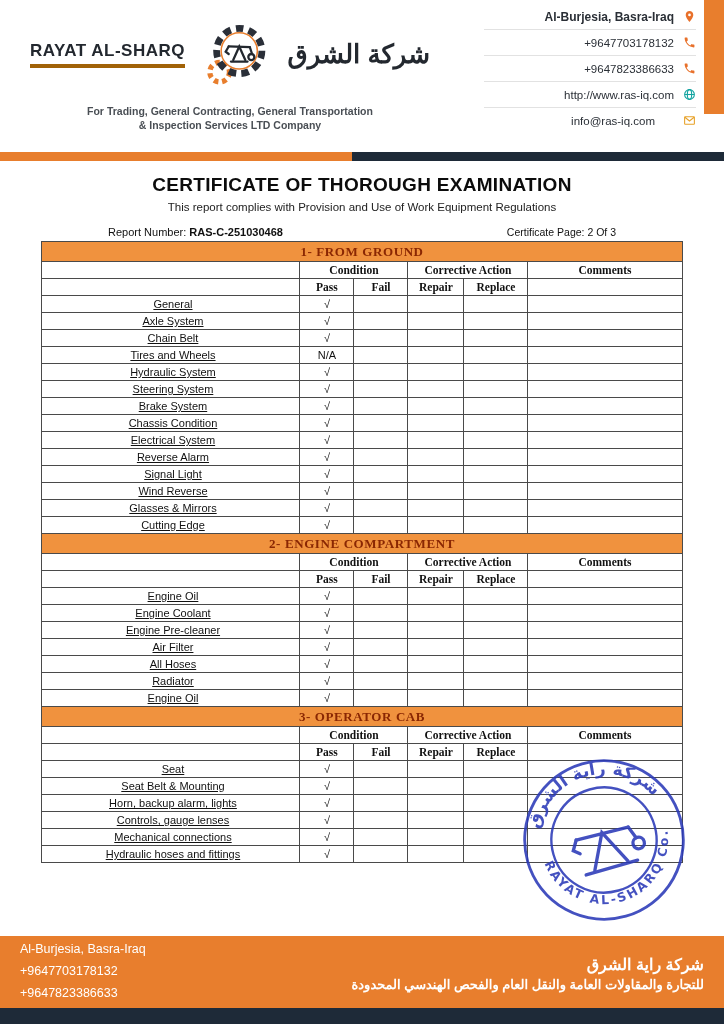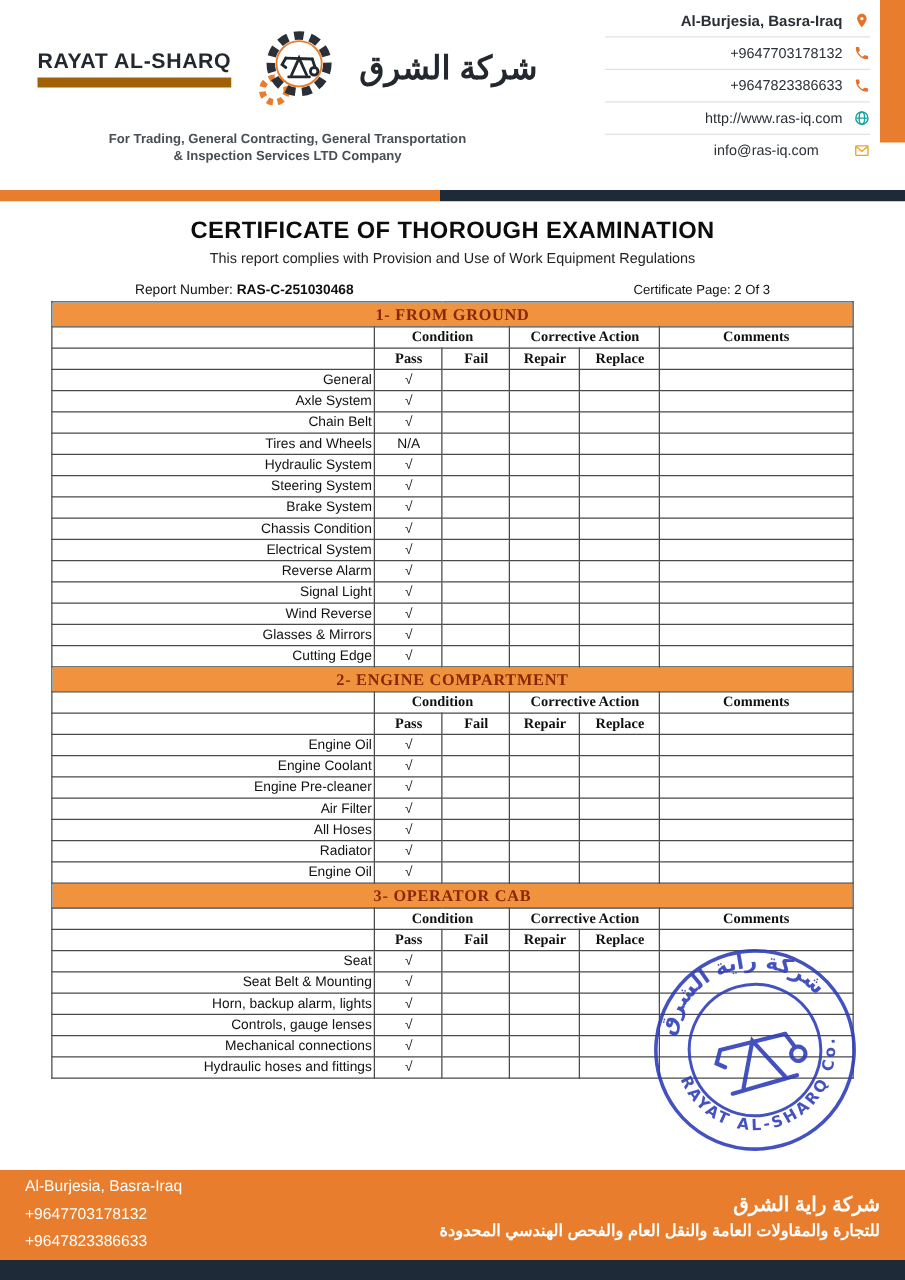--- a/index.html
+++ b/index.html
@@ -8,21 +8,21 @@
     background:#ffffff; overflow:hidden;
     font-family:"Liberation Sans", sans-serif; color:#111;
   }
 
   
   .top-right-strip { position:absolute; top:0; right:0; width:20px; height:114px; background:#E87E2D; }
   .header { position:relative; height:152px; }
   .logo-block { position:absolute; left:30px; top:8px; width:400px; text-align:center; }
   .logo-row { display:flex; align-items:center; justify-content:center; gap:12px; }
   .logo-name-en { font-size:17px; font-weight:bold; color:#23282f; letter-spacing:.5px;
-                  border-bottom:8px solid #a16207; padding-bottom:3px; white-space:nowrap; }
+                  border-bottom:4px solid #a16207; padding-bottom:3px; white-space:nowrap; }
   .logo-name-ar { font-size:26px; font-weight:bold; color:#23282f; white-space:nowrap; direction:rtl; }
   .tagline { margin-top:4px; font-size:10.5px; font-weight:bold; color:#4a4f55; line-height:1.35; }
 
   .contacts { position:absolute; top:4px; right:28px; width:212px; }
   .contact-row { display:flex; align-items:center; justify-content:flex-end; gap:8px;
                  height:25px; border-bottom:1px solid #e2e2e2; font-size:11.5px; color:#2a2f36; }
   .contact-row.bold { font-weight:bold; font-size:12px; }
   .contact-row:last-child { border-bottom:none;gap:27px; }
   .contact-icon { display:inline-flex; width:14px; justify-content:center; }
 
@@ -38,21 +38,21 @@
                 align-items:flex-end; font-size:11px; }
   .report-row b { font-weight:bold; }
   .cert-page { font-size:10.5px; }
 
   
   table.insp { width:640px; margin:0 auto; border-collapse:collapse; table-layout:fixed; }
   table.insp td { border:1px solid #4a4a4a; height:16px; padding:0 2px; font-size:11px; overflow:hidden; white-space:nowrap; }
   table.insp td.sec-title { background:#F0923E; color:#8A2703; text-align:center;
        font-family:"Liberation Serif", serif; font-weight:bold; font-size:13px; height:19px; letter-spacing:.6px; }
   table.insp tr.hdr td { font-family:"Liberation Serif", serif; font-weight:bold; text-align:center; font-size:11.5px; }
-  table.insp td.name { text-align:right; padding-left:6px; }
+  table.insp td.name { text-align:center; padding-left:6px;text-decoration:underline; }
   table.insp td.mark { text-align:center; }
 
   
   .stamp { position:absolute; left:518px; top:754px; transform:rotate(-16deg); opacity:.88; z-index:5; }
   .stamp text { font-family:"DejaVu Sans", sans-serif; }
 
   
   .footer { position:absolute; left:0; right:0; bottom:16px; height:72px; background:#E87E2D;
             display:flex; justify-content:space-between; align-items:center; padding:0 20px; box-sizing:border-box;
             color:#ffffff; }

